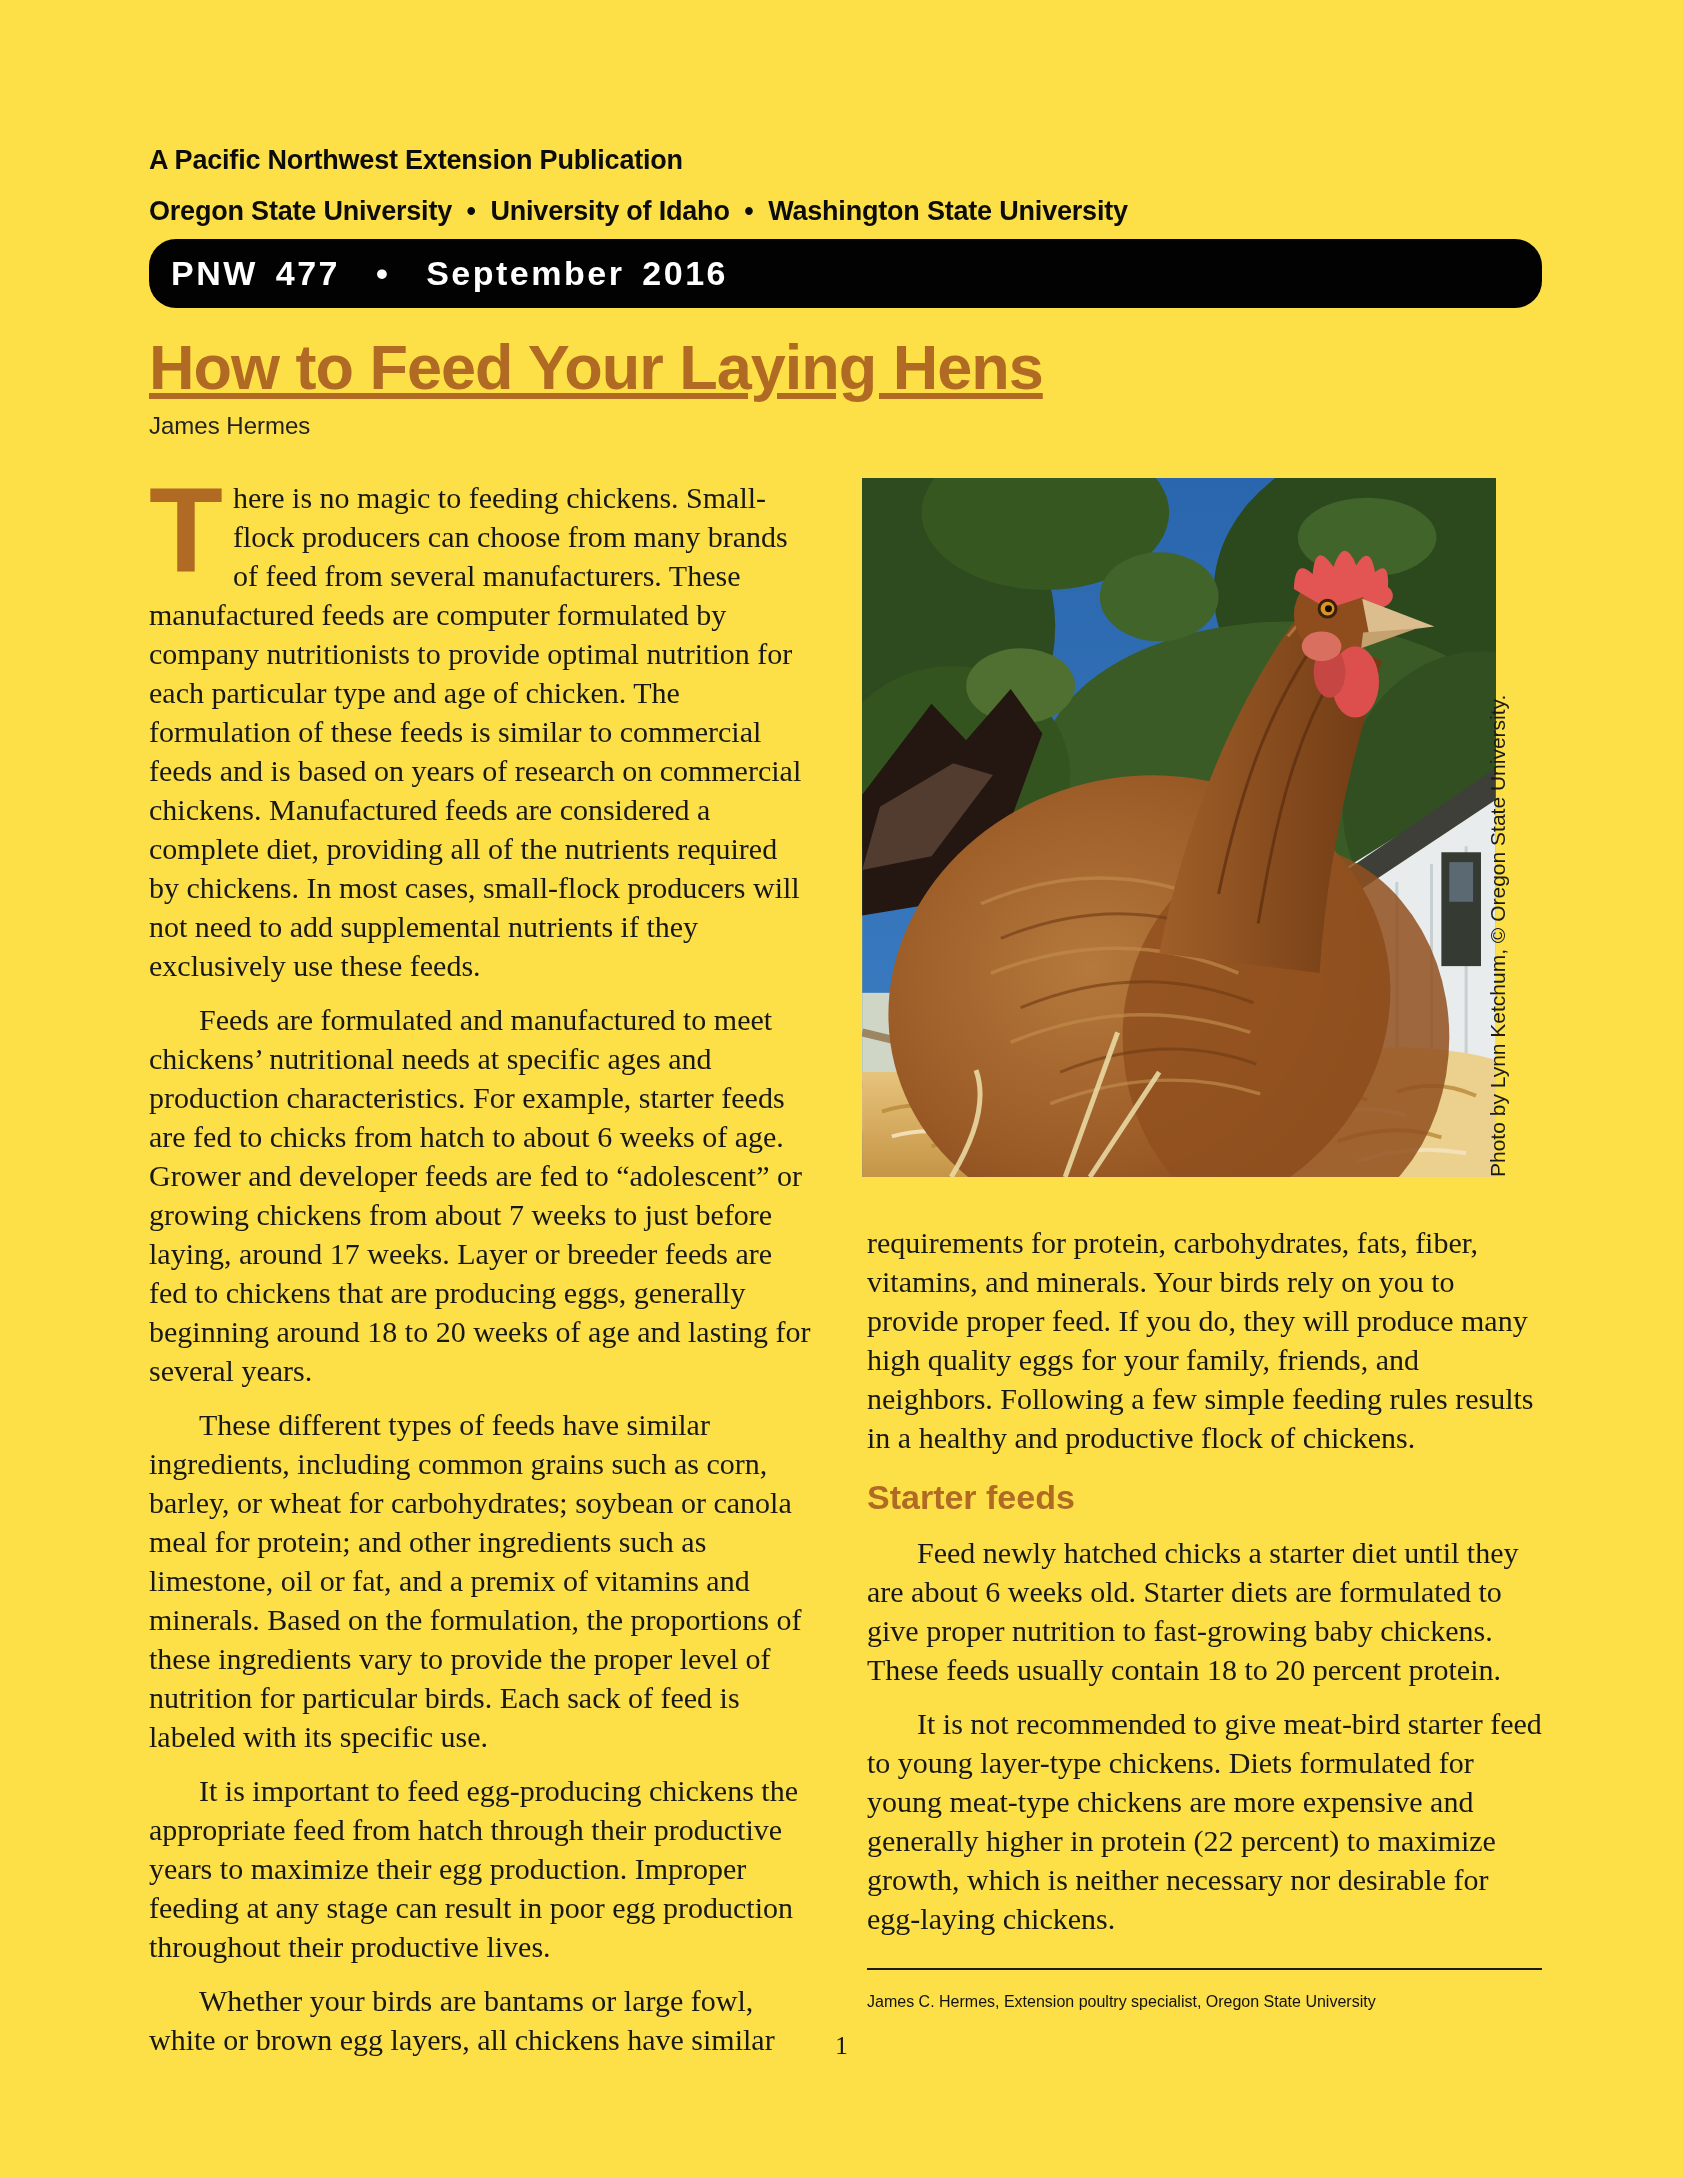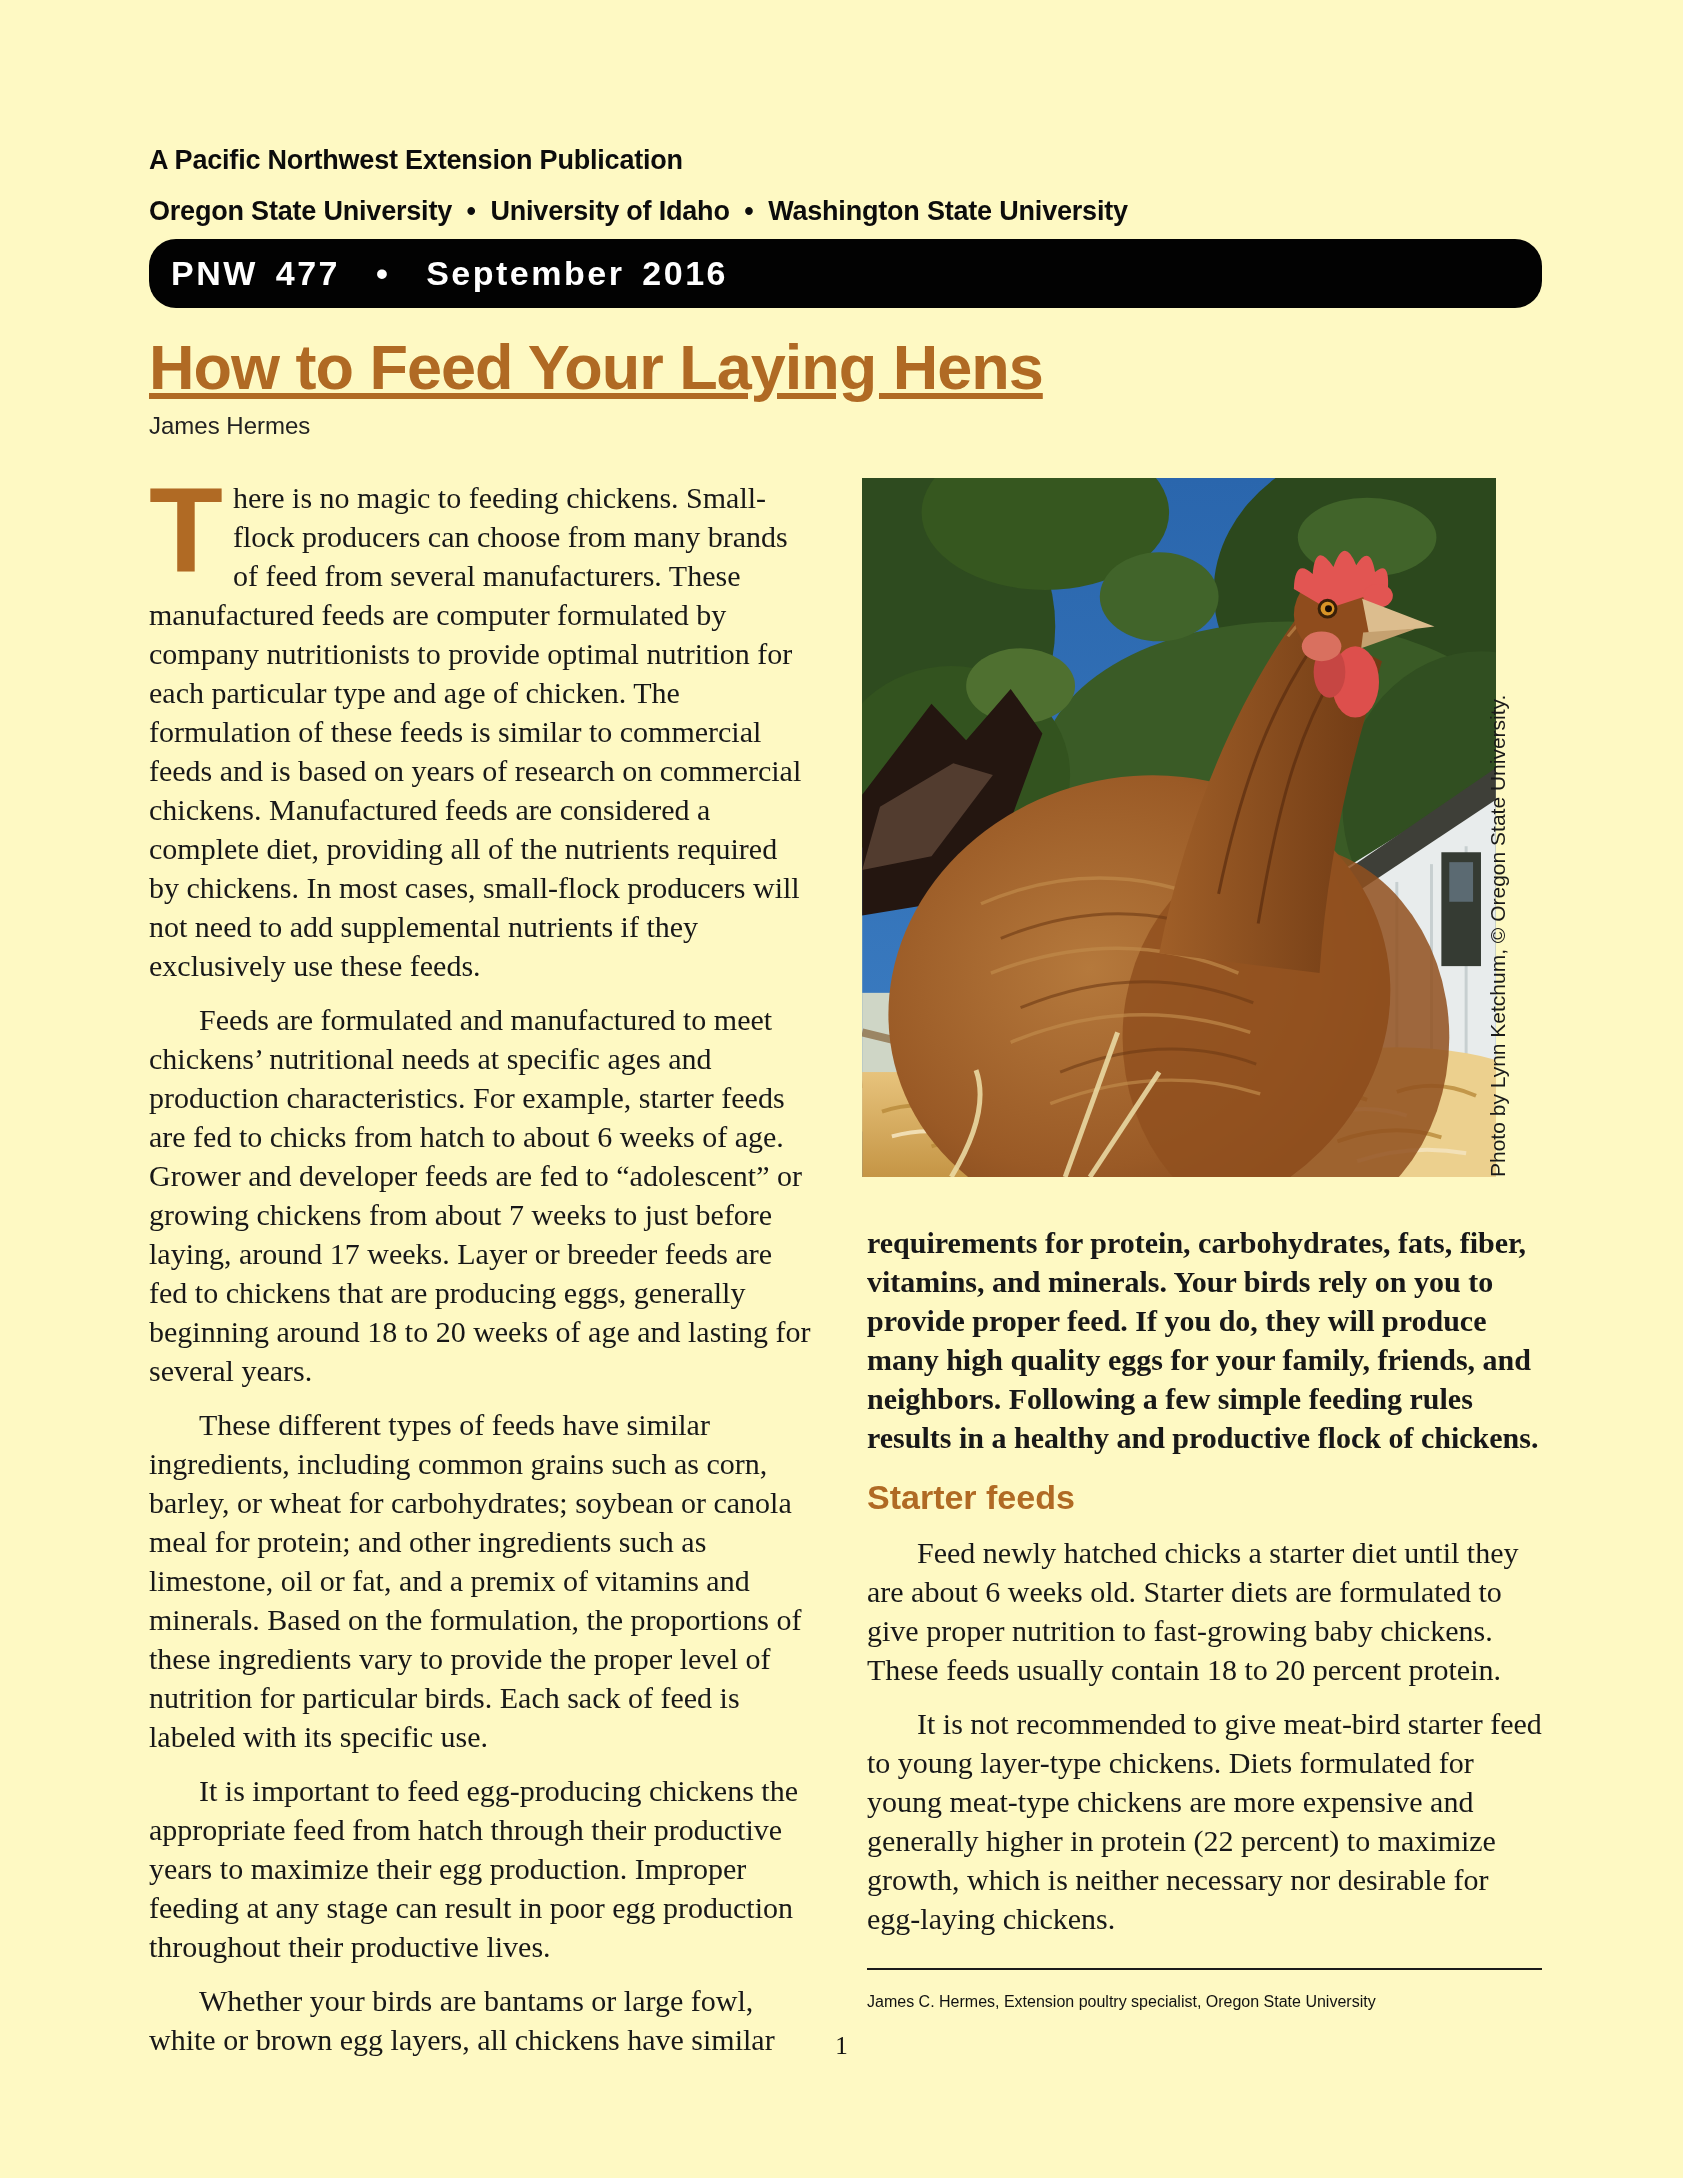--- a/index.html
+++ b/index.html
@@ -1,21 +1,21 @@
 <!DOCTYPE html>
 <html><head>
 <meta charset="utf-8">
 <style>
   * { margin: 0; padding: 0; box-sizing: border-box; }
   html, body { background: #ffffff; }
   .page {
     position: relative;
     width: 1683px;
     height: 2178px;
-    background: #fef9c3;
+    background: #fde047;
     padding: 145px 141px 0 149px;
     font-family: "Liberation Serif", serif;
     color: #181818;
     overflow: hidden;
   }
   .pub-line {
     font-family: "Liberation Sans", sans-serif;
     font-weight: bold;
     font-size: 27px;
     line-height: 1.15;
@@ -102,21 +102,21 @@
     position: absolute;
     left: calc(100% + 14px);
     bottom: 0;
     transform-origin: 0 100%;
     transform: rotate(-90deg);
     white-space: nowrap;
     font-family: "Liberation Sans", sans-serif;
     font-size: 21px;
     color: #1a1a1a;
   }
-  .col-right .continuation { margin-top: 46px; font-weight: bold; }
+  .col-right .continuation { margin-top: 46px; }
   h2.section-heading {
     font-family: Liberation Sans, sans-serif;
     font-weight: bold;
     font-size: 34px;
     line-height: 1.1;
     color: #b06a24;
     margin: 22px 0 16px 0;
   }
   .divider {
     border: 0;

